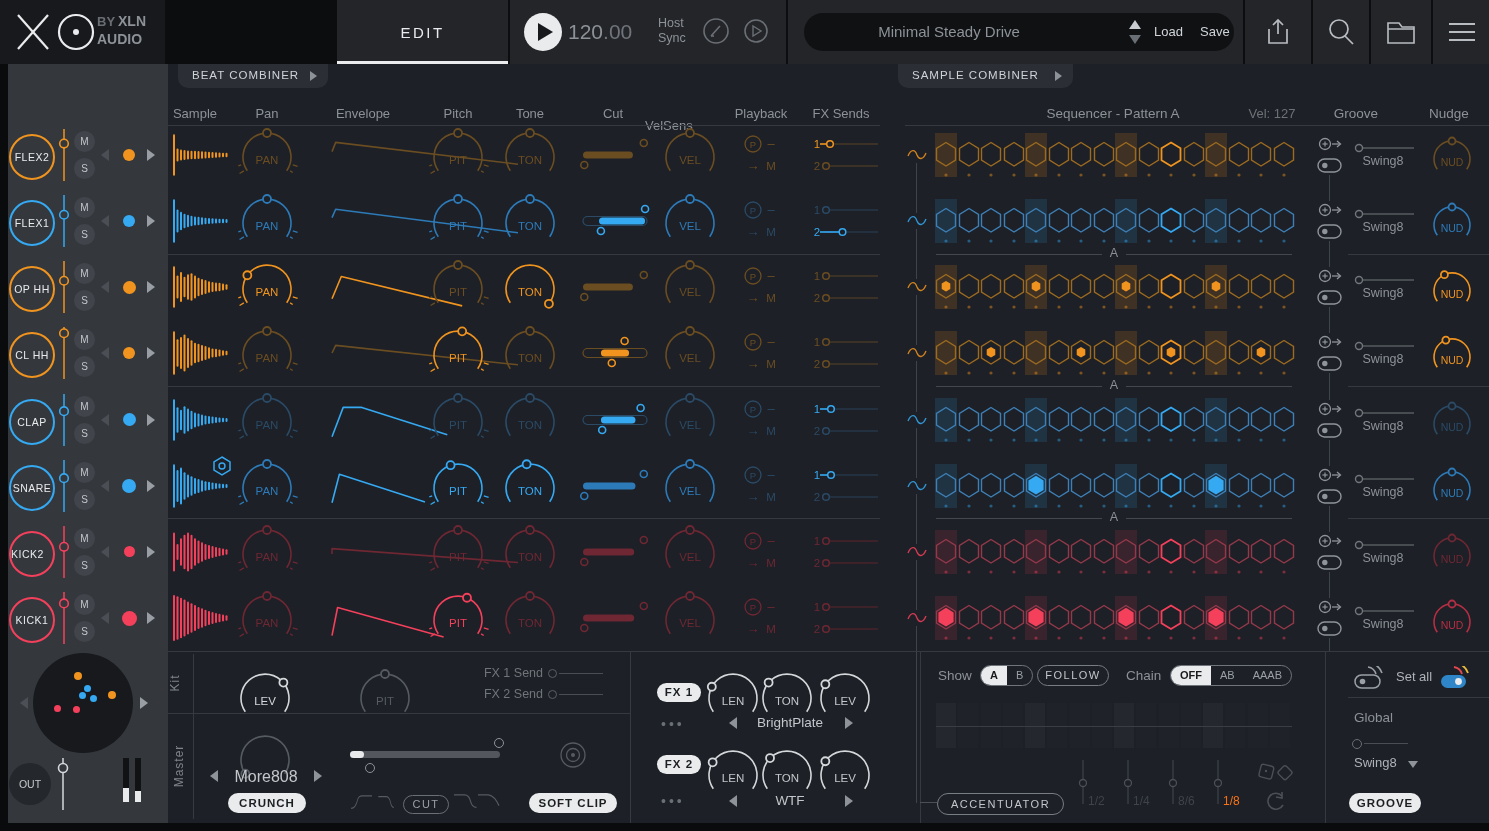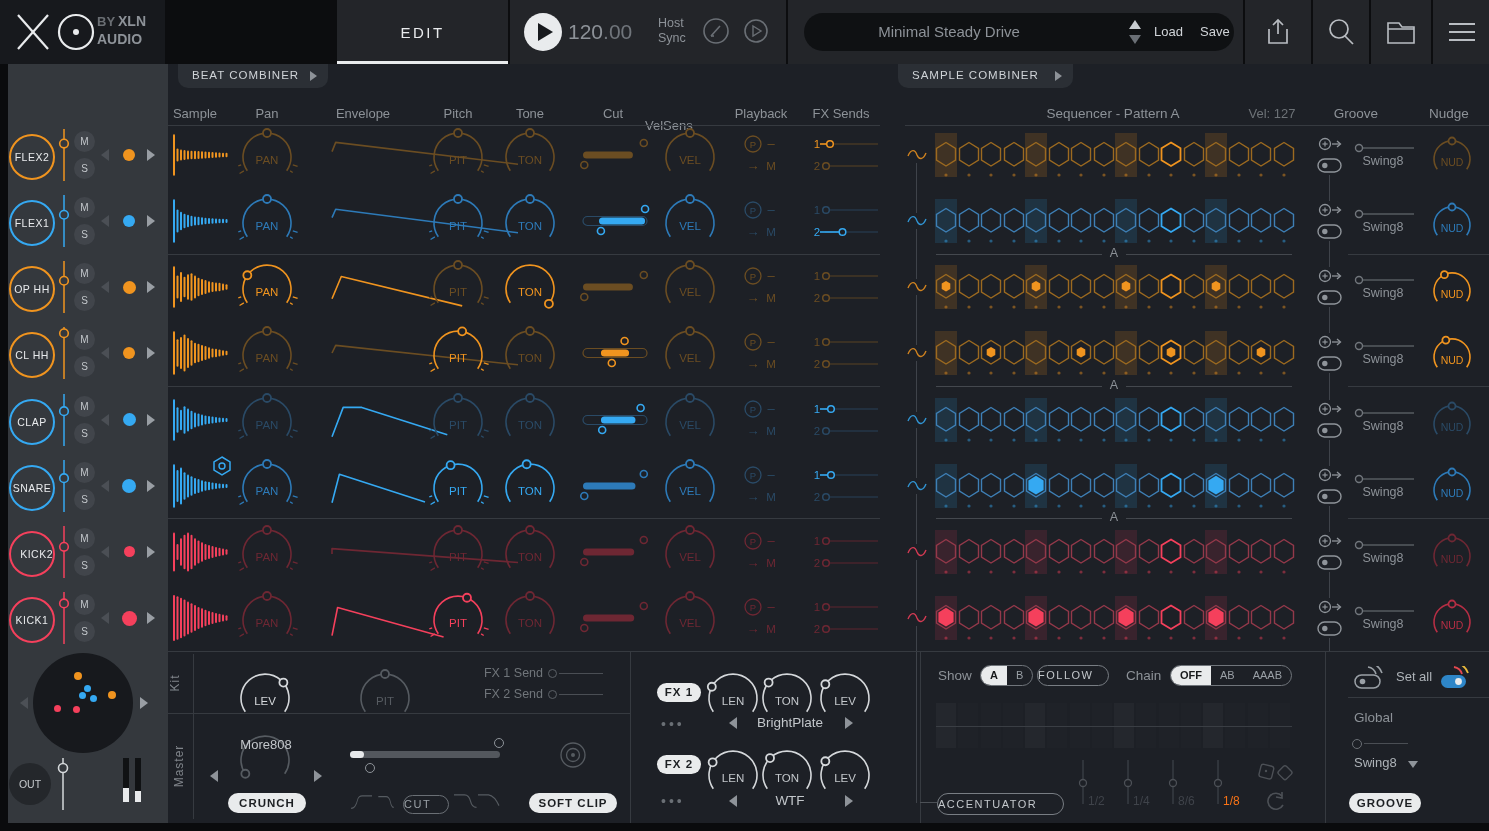--- a/index.html
+++ b/index.html
@@ -11,21 +11,21 @@
   .tbsec{position:absolute;top:0;height:64px;background:#232529;}
   .tabtxt{font-size:15px;letter-spacing:2.5px;color:#8d9298;text-align:center;width:100%;top:24px;position:absolute;}
   .white{color:#e9ebed;}
   #presetpill{position:absolute;left:16px;top:13px;width:430px;height:38px;border-radius:19px;background:#0f1113;}
   
   .t{position:absolute;color:#8d9298;white-space:nowrap;}
   .vlabel{position:absolute;color:#80858b;font-size:12px;letter-spacing:1px;transform:rotate(-90deg);transform-origin:center;}
   .hline{position:absolute;background:#363a40;height:1px;}
   .vline{position:absolute;background:#363a40;width:1px;}
   .opill{position:absolute;border:1px solid #787d83;border-radius:12px;color:#c3c7cb;
-         font-size:11px;letter-spacing:1.5px;background:transparent;}
+         font-size:11px;letter-spacing:1.5px;text-align:center;background:transparent;}
   .wpill{position:absolute;background:#e9ebec;border-radius:12px;color:#1c1f22;
          font-size:11.5px;font-weight:bold;letter-spacing:1px;text-align:center;}
   .seg{position:absolute;border:1px solid #70757b;border-radius:12px;display:flex;overflow:hidden;height:19px;}
   .seg span{font-size:11px;color:#9aa0a6;padding:3px 9px;line-height:13px;}
   .seg span.on{background:#e9ebec;color:#17191b;font-weight:bold;}
   .ocircle{position:absolute;border:1.5px solid #6a6f75;border-radius:50%;background:transparent;}
   .ms{position:absolute;width:21px;height:21px;border-radius:50%;background:#41454b;color:#c3c7cb;
       font-size:10px;text-align:center;line-height:21px;}
   .tri{width:0;height:0;position:absolute;}
 </style>
@@ -157,21 +157,21 @@
         <div style="position: absolute; left: 1px; top: 400.75px; width: 42px; height: 42px; border-radius: 50%; border: 2px solid rgb(53, 169, 242); color: rgb(232, 234, 236); font-size: 10.5px; text-align: center; line-height: 42px; letter-spacing: 0.5px;">SNARE</div>
         <svg width="14" height="56" style="position: absolute; left: 49px; top: 393.75px; overflow: visible;">
           <line x1="7" y1="2" x2="7" y2="54" stroke="#35a9f2" stroke-width="1.5"></line>
           <circle cx="7" cy="20.2" r="4.3" fill="#34383d" stroke="#35a9f2" stroke-width="1.6"></circle>
         </svg>
         <div class="ms" style="position: absolute; left: 66px; top: 397.75px;">M</div>
         <div class="ms" style="position: absolute; left: 66px; top: 424.75px;">S</div>
         <div style="position: absolute; left: 93px; top: 415.75px; width: 0px; height: 0px; border-top: 6px solid transparent; border-bottom: 6px solid transparent; border-right: 8px solid rgb(75, 79, 85);"></div>
         <div style="position: absolute; left: 114px; top: 414.75px; width: 14px; height: 14px; border-radius: 50%; background: rgb(53, 169, 242);"></div>
         <div style="position: absolute; left: 139px; top: 415.75px; width: 0px; height: 0px; border-top: 6px solid transparent; border-bottom: 6px solid transparent; border-left: 8px solid rgb(153, 158, 164);"></div>
-        <div style="position: absolute; left: 1px; top: 466.9px; width: 42px; height: 42px; border-radius: 50%; border: 2px solid rgb(245, 64, 92); color: rgb(232, 234, 236); font-size: 10.5px; text-align: right; line-height: 42px; letter-spacing: 0.5px;">KICK2</div>
+        <div style="position: absolute; left: 1px; top: 466.9px; width: 42px; height: 42px; border-radius: 50%; border: 2px solid rgb(245, 64, 92); color: rgb(232, 234, 236); font-size: 10.5px; text-align: left; line-height: 42px; letter-spacing: 0.5px;">KICK2</div>
         <svg width="14" height="56" style="position: absolute; left: 49px; top: 459.9px; overflow: visible;">
           <line x1="7" y1="2" x2="7" y2="54" stroke="#f5405c" stroke-width="1.5"></line>
           <circle cx="7" cy="22.8" r="4.3" fill="#34383d" stroke="#f5405c" stroke-width="1.6"></circle>
         </svg>
         <div class="ms" style="position: absolute; left: 66px; top: 463.9px;">M</div>
         <div class="ms" style="position: absolute; left: 66px; top: 490.9px;">S</div>
         <div style="position: absolute; left: 93px; top: 481.9px; width: 0px; height: 0px; border-top: 6px solid transparent; border-bottom: 6px solid transparent; border-right: 8px solid rgb(75, 79, 85);"></div>
         <div style="position: absolute; left: 115.5px; top: 482.4px; width: 11px; height: 11px; border-radius: 50%; background: rgb(245, 64, 92);"></div>
         <div style="position: absolute; left: 139px; top: 481.9px; width: 0px; height: 0px; border-top: 6px solid transparent; border-bottom: 6px solid transparent; border-left: 8px solid rgb(153, 158, 164);"></div>
         <div style="position: absolute; left: 1px; top: 533.05px; width: 42px; height: 42px; border-radius: 50%; border: 2px solid rgb(245, 64, 92); color: rgb(232, 234, 236); font-size: 10.5px; text-align: center; line-height: 42px; letter-spacing: 0.5px;">KICK1</div>
@@ -1881,21 +1881,21 @@
     <div class="vlabel" style="left:-10px;top:695px;">Master</div>
 
     <div class="t" style="left:290px;top:602px;width:85px;text-align:right;font-size:12.5px;color:#70757a;">FX 1 Send</div>
     <div class="ocircle" style="left:380px;top:605px;width:7px;height:7px;border-color:#5b6066;"></div>
     <div class="hline" style="left:391px;top:609px;width:44px;background:#4a4e54;"></div>
     <div class="t" style="left:290px;top:623px;width:85px;text-align:right;font-size:12.5px;color:#70757a;">FX 2 Send</div>
     <div class="ocircle" style="left:380px;top:626px;width:7px;height:7px;border-color:#5b6066;"></div>
     <div class="hline" style="left:391px;top:630px;width:44px;background:#4a4e54;"></div>
 
     <div class="tri" style="left:42px;top:706px;border-top:6px solid transparent;border-bottom:6px solid transparent;border-right:8px solid #8e9399;"></div>
-    <div class="t" style="left:58px;top:673px;width:80px;text-align:center;font-size:13px;color:#c3c7cb;">More808</div>
+    <div class="t" style="left:58px;top:704px;width:80px;text-align:center;font-size:16px;color:#c3c7cb;">More808</div>
     <div class="tri" style="left:146px;top:706px;border-top:6px solid transparent;border-bottom:6px solid transparent;border-left:8px solid #8e9399;"></div>
     <div class="wpill" style="left:60px;top:729px;width:78px;height:20px;line-height:20px;">CRUNCH</div>
 
     <div class="abs" style="left:182px;top:687px;width:150px;height:7px;border-radius:4px;background:#53575d;"></div>
     <div class="abs" style="left:182px;top:687px;width:14px;height:7px;border-radius:4px;background:#e6e8ea;"></div>
     <div class="ocircle" style="left:326px;top:674px;width:8px;height:8px;border-color:#8e9399;"></div>
     <div class="ocircle" style="left:197px;top:699px;width:8px;height:8px;border-color:#8e9399;"></div>
 
     <svg width="150" height="20" style="position:absolute;left:182px;top:730px;overflow:visible;">
       <path d="M2 16 Q10 16 14 6 Q16 2 22 2 L40 2" fill="none" stroke="#565b61" stroke-width="1.4" transform="translate(0,0) scale(0.55,0.9)"></path>

